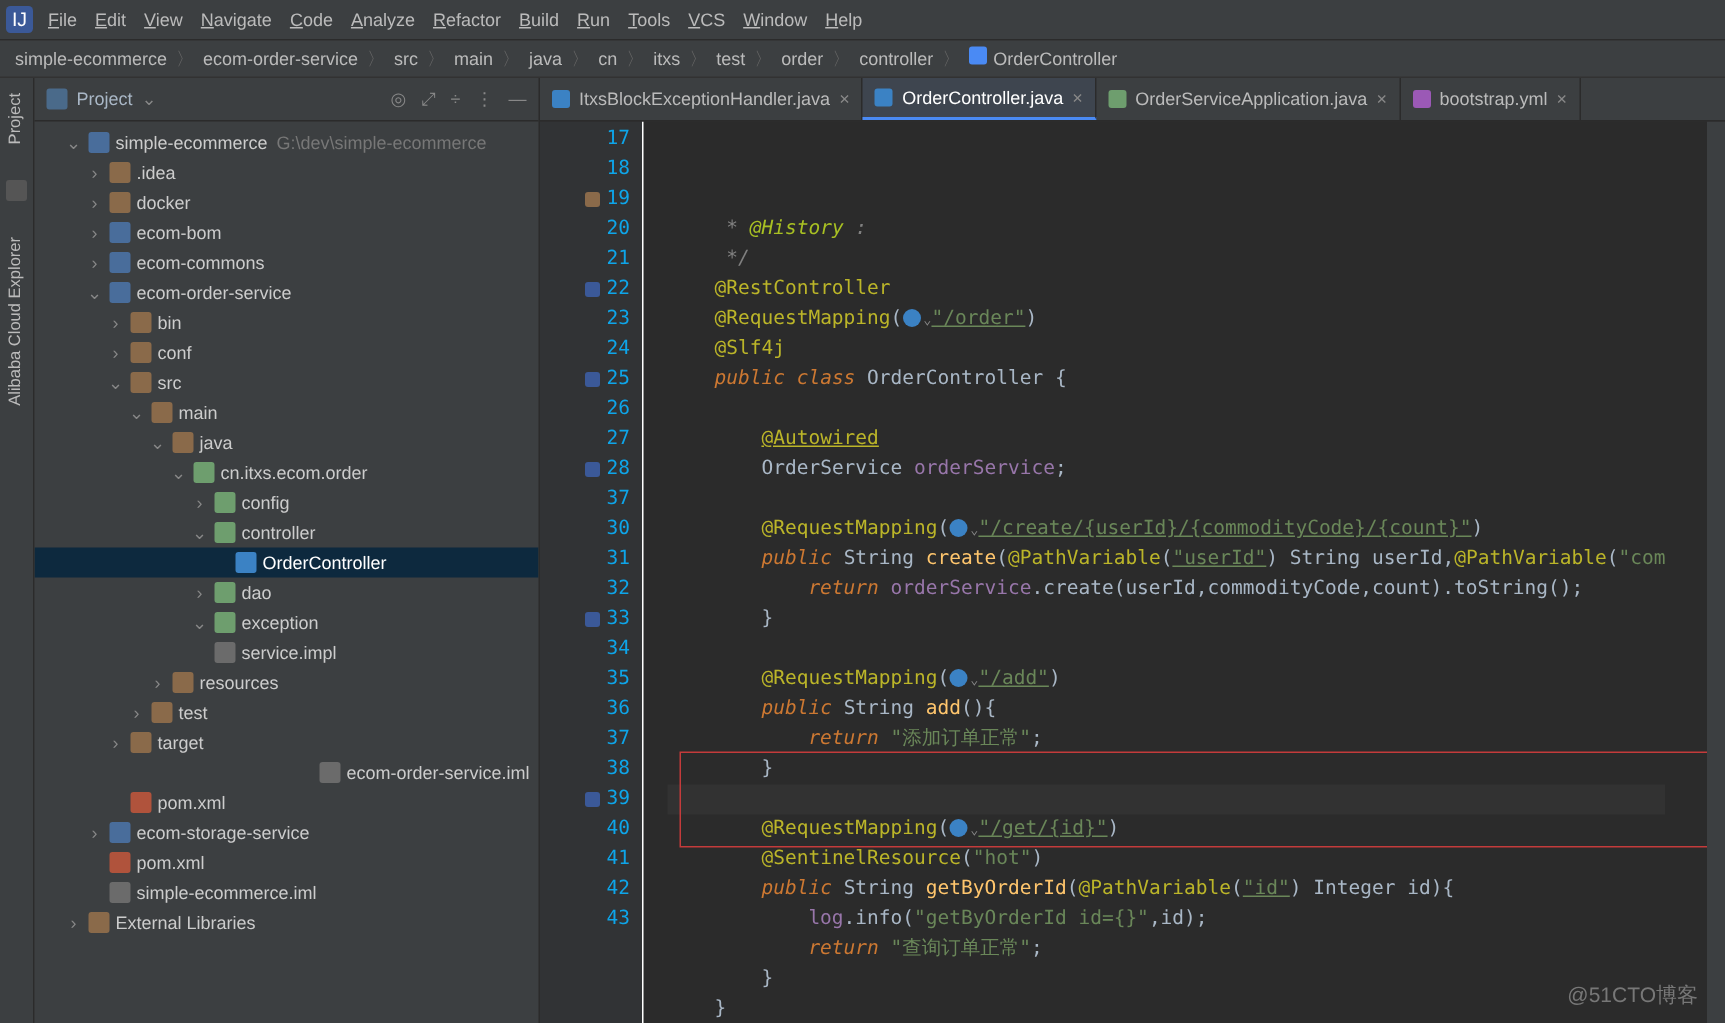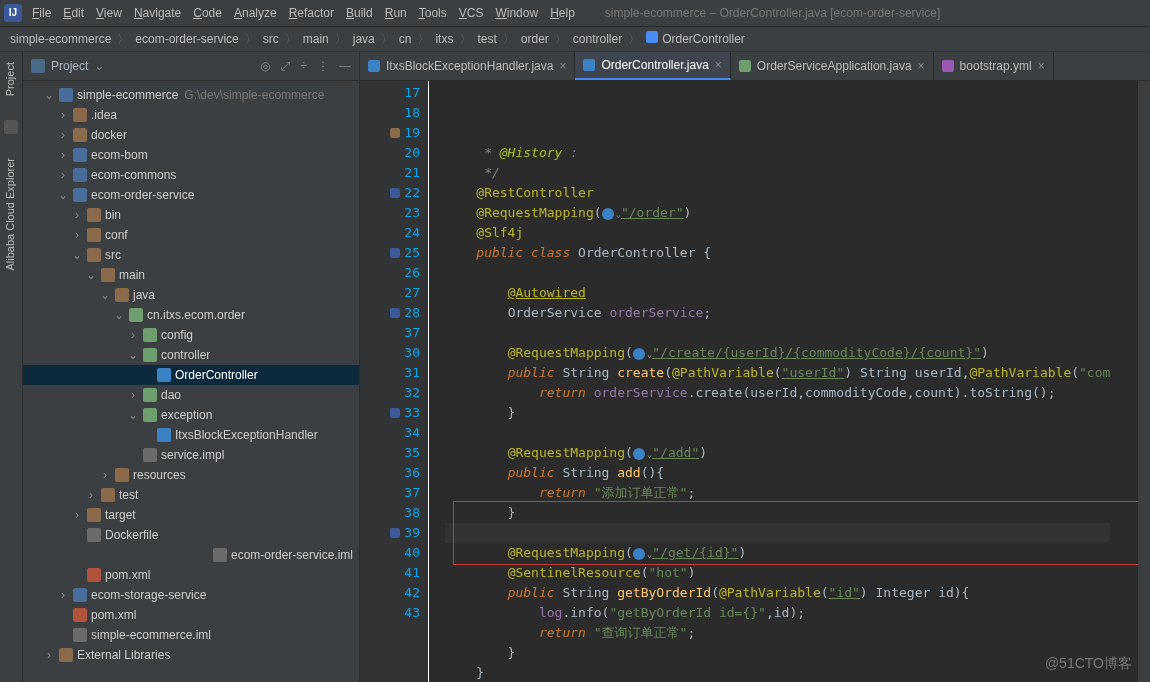--- a/index.html
+++ b/index.html
@@ -1,18 +1,18 @@
 <!DOCTYPE html>
 <html><head>
 <meta charset="utf-8">
 <style>
   html,body{margin:0;padding:0;background:#2b2b2b;color:#a9b7c6;font:12px/1.4 "Segoe UI",sans-serif;width:1150px;height:682px;overflow:hidden}
   .root{display:flex;flex-direction:column;height:100%}
   .menubar{display:flex;align-items:center;background:#3c3f41;height:26px;border-bottom:1px solid #2b2b2b;padding:0 4px;gap:4px}
-  .menubar .logo{width:18px;height:18px;background:#3b5998;border-radius:3px;display:flex;align-items:center;justify-content:center;color:#fff;font-weight:bold;font-size:10px}
+  .menubar .logo{width:18px;height:18px;background:#3b5998;border-radius:3px;display:flex;align-items:center;justify-content:center;color:#fff;font-weight:normal;font-size:13px}
   .menubar .menu{padding:2px 6px;color:#bbb;cursor:pointer}
   .menubar .menu u{text-decoration:underline}
   .menubar .title{margin-left:20px;color:#777}
   .crumbs{display:flex;align-items:center;background:#3c3f41;height:24px;border-bottom:1px solid #323232;padding:0 10px;gap:6px;color:#bbb}
   .crumbs .sep{color:#666}
   .crumbs .ficon{width:12px;height:12px;background:#4a8af4;border-radius:2px;display:inline-block;margin-right:4px}
   .body{display:flex;flex:1;min-height:0}
   .toolstrip{width:22px;background:#3c3f41;border-right:1px solid #2b2b2b;display:flex;flex-direction:column;align-items:center;padding-top:6px;gap:20px}
   .toolstrip .vtext{writing-mode:vertical-rl;transform:rotate(180deg);color:#bbb;font-size:11px;padding:4px 0}
   .toolstrip .vicon{width:14px;height:14px;background:#555;border-radius:2px}
@@ -77,21 +77,20 @@
         <span class="menu"><u>C</u>ode</span>
         <span class="menu"><u>A</u>nalyze</span>
         <span class="menu"><u>R</u>efactor</span>
         <span class="menu"><u>B</u>uild</span>
         <span class="menu"><u>R</u>un</span>
         <span class="menu"><u>T</u>ools</span>
         <span class="menu"><u>V</u>CS</span>
         <span class="menu"><u>W</u>indow</span>
         <span class="menu"><u>H</u>elp</span>
       </div>
-    <div class="title">simple-ecommerce – OrderController.java [ecom-order-service]</div>
   </div>
 
   <div class="crumbs" id="crumbs">
       <span>simple-ecommerce</span>
       <span class="sep">〉</span>
       <span>ecom-order-service</span>
       <span class="sep">〉</span>
       <span>src</span>
       <span class="sep">〉</span>
       <span>main</span>
@@ -213,49 +212,39 @@
           <div class="node" style="padding-left: 104px;">
             <span class="twist">›</span>
             <span class="nico pkg"></span>
             <span class="lbl">dao</span>
           </div>
           <div class="node" style="padding-left: 104px;">
             <span class="twist">⌄</span>
             <span class="nico pkg"></span>
             <span class="lbl">exception</span>
           </div>
-          <div class="node" style="padding-left: 118px;">
-            <span class="twist"></span>
-            <span class="nico cls"></span>
-            <span class="lbl">ItxsBlockExceptionHandler</span>
-          </div>
           <div class="node" style="padding-left: 104px;">
             <span class="twist"></span>
             <span class="nico file"></span>
             <span class="lbl">service.impl</span>
           </div>
           <div class="node" style="padding-left: 76px;">
             <span class="twist">›</span>
             <span class="nico fold"></span>
             <span class="lbl">resources</span>
           </div>
           <div class="node" style="padding-left: 62px;">
             <span class="twist">›</span>
             <span class="nico fold"></span>
             <span class="lbl">test</span>
           </div>
           <div class="node" style="padding-left: 48px;">
             <span class="twist">›</span>
             <span class="nico fold"></span>
             <span class="lbl">target</span>
-          </div>
-          <div class="node" style="padding-left: 48px;">
-            <span class="twist"></span>
-            <span class="nico file"></span>
-            <span class="lbl">Dockerfile</span>
           </div>
           <div class="node" style="padding-left: 48px; justify-content: flex-end;">
             <span class="twist"></span>
             <span class="nico file"></span>
             <span class="lbl">ecom-order-service.iml</span>
           </div>
           <div class="node" style="padding-left: 48px;">
             <span class="twist"></span>
             <span class="nico xml"></span>
             <span class="lbl">pom.xml</span>

